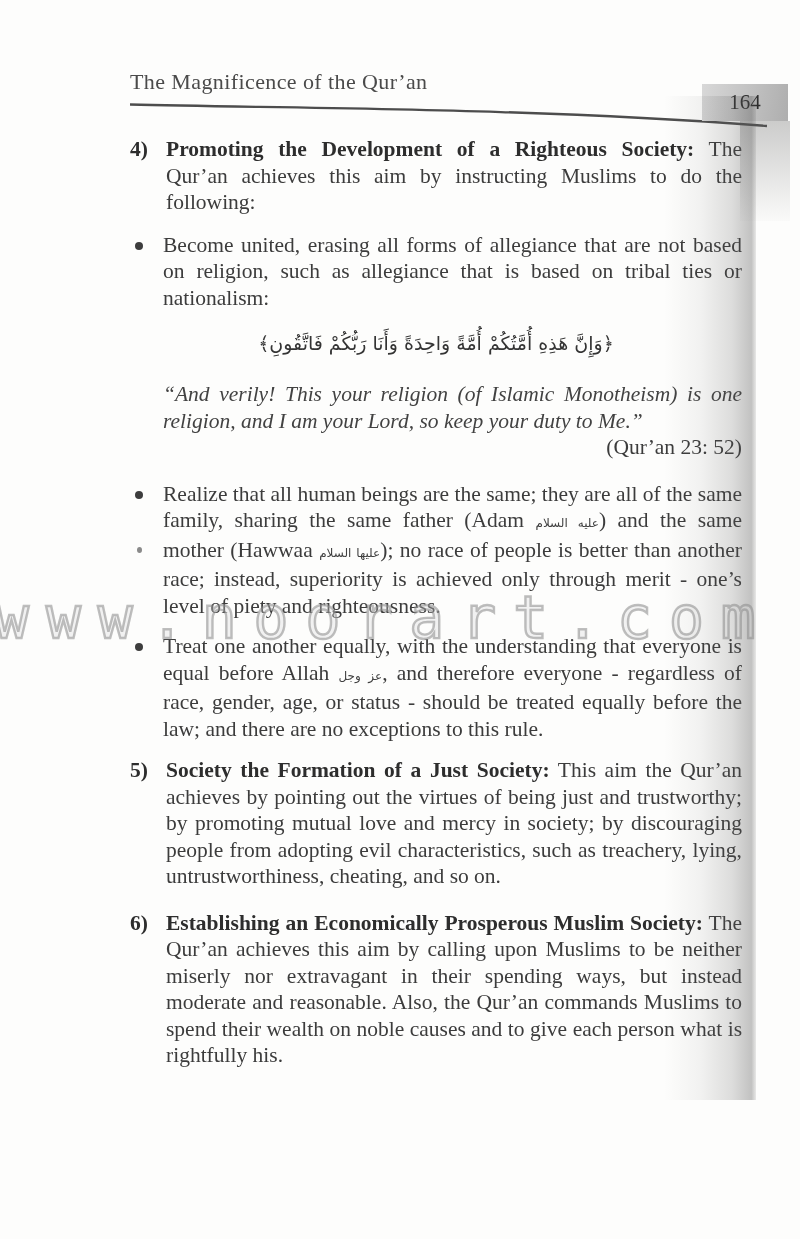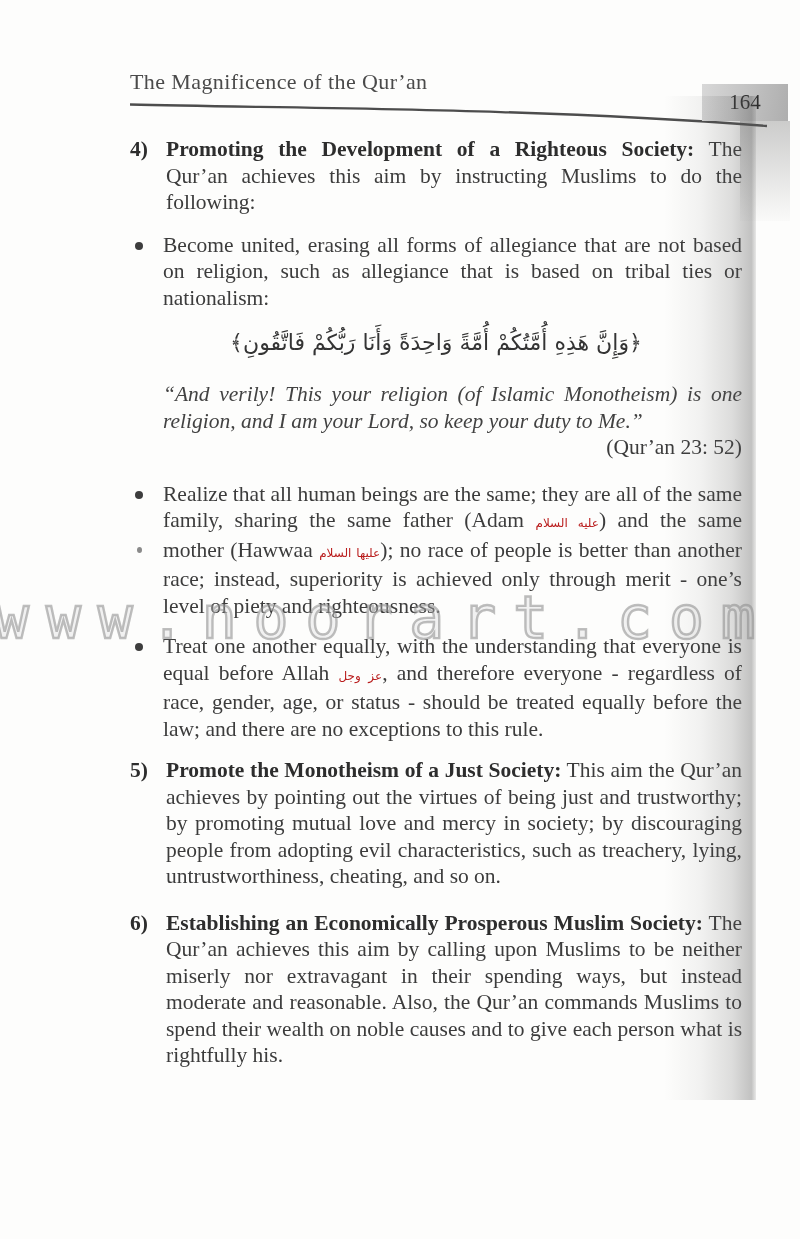--- a/index.html
+++ b/index.html
@@ -37,34 +37,34 @@
     position:absolute;left:5px;top:10px;width:8px;height:8px;
     border-radius:50%;background:#3d3d3d;display:block;
   }
 
   .sec4{margin-top:6px;}
   .bullet1{margin-top:16px;}
   .verse{
     margin-top:11px;
     direction:rtl;text-align:center;
     font-family:"DejaVu Sans", sans-serif;
-    font-size:22px;line-height:42px;color:#343434;
+    font-size:19px;line-height:42px;color:#343434;
   }
   .quoteblock{margin-top:17px;padding-left:33px;font-size:21.5px;line-height:26.5px;}
   .quote-it{font-style:italic;text-align:justify;color:#424242;}
   .quote-ref{font-style:normal;text-align:right;}
   .bullet2{margin-top:20px;}
   .bullet3{margin-top:14px;}
   .sec5{margin-top:15px;}
   .sec6{margin-top:20px;}
   .sec6 .flex1{hyphens:manual;}
 
   .honorific{
     font-family:"DejaVu Sans", sans-serif;
-    font-size:12px;color:#b91c1c;white-space:nowrap;
+    font-size:12px;color:#404040;white-space:nowrap;
   }
 
   .watermark{
     position:absolute;top:584px;left:-6px;width:812px;
     font-family:"DejaVu Sans Mono", monospace;
     font-size:58px;letter-spacing:17px;white-space:nowrap;
     color:rgba(215,215,215,0.30);
     -webkit-text-stroke:2.4px rgba(138,138,138,0.55);
     z-index:6;pointer-events:none;
   }
@@ -140,21 +140,21 @@
 
     <div class="row bullet3">
       <div class="marker">
           <span class="dot"></span>
         </div>
       <div class="flex1"><span>Treat one another equally, with the understanding that everyone is equal before Allah </span><span class="honorific">عز وجل</span><span>, and therefore everyone - regardless of race, gender, age, or status - should be treated equally before the law; and there are no exceptions to this rule.</span></div>
     </div>
 
     <div class="row sec5">
       <div class="num">5)</div>
-      <div class="flex1"><span class="bold">Promote the Monotheism of a Just Society:</span><span> This aim the Qur’an achieves by pointing out the virtues of being just and trustworthy; by promoting mutual love and mercy in society; by discouraging people from adopting evil characteristics, such as treachery, lying, untrustworthiness, cheating, and so on.</span></div>
+      <div class="flex1"><span class="bold">Society the Formation of a Just Society:</span><span> This aim the Qur’an achieves by pointing out the virtues of being just and trustworthy; by promoting mutual love and mercy in society; by discouraging people from adopting evil characteristics, such as treachery, lying, untrustworthiness, cheating, and so on.</span></div>
     </div>
 
     <div class="row sec6">
       <div class="num">6)</div>
       <div class="flex1"><span class="bold">Establishing an Economically Prosperous Muslim So­ciety:</span><span> The Qur’an achieves this aim by calling upon Muslims to be neither miserly nor extravagant in their spending ways, but instead moderate and reasonable. Also, the Qur’an commands Muslims to spend their wealth on noble causes and to give each person what is rightfully his.</span></div>
     </div>
 
   </div>
 </div>
 

